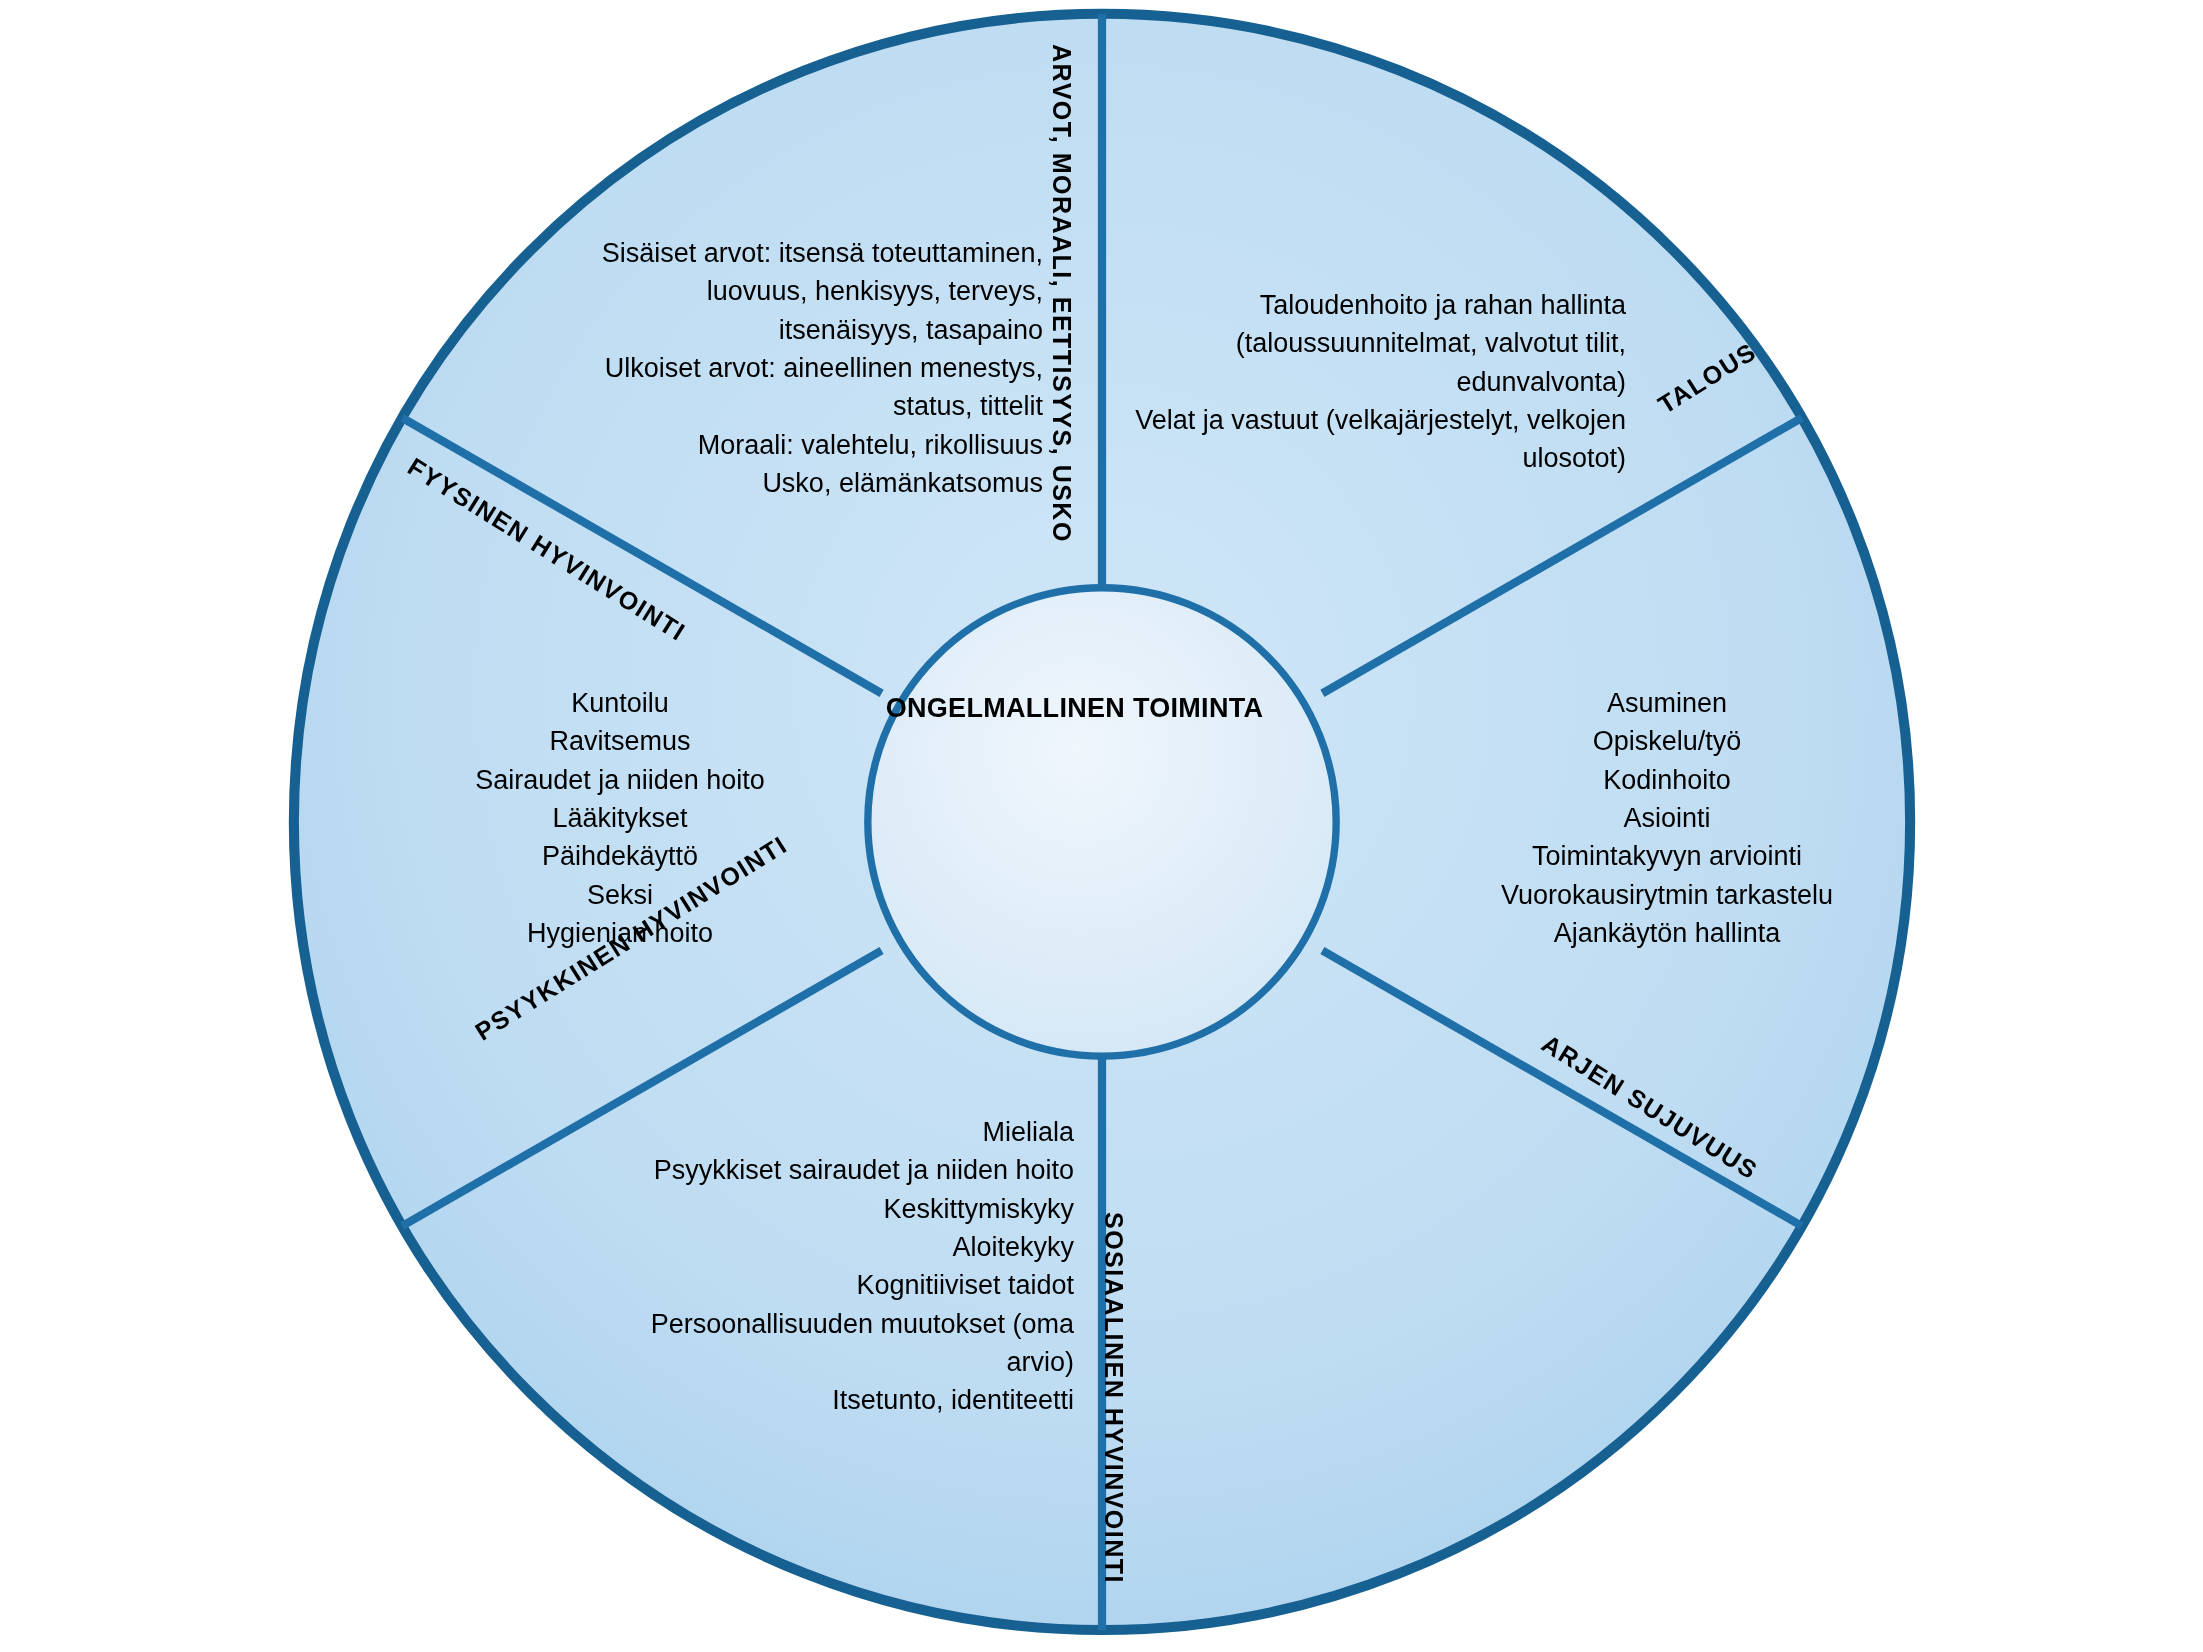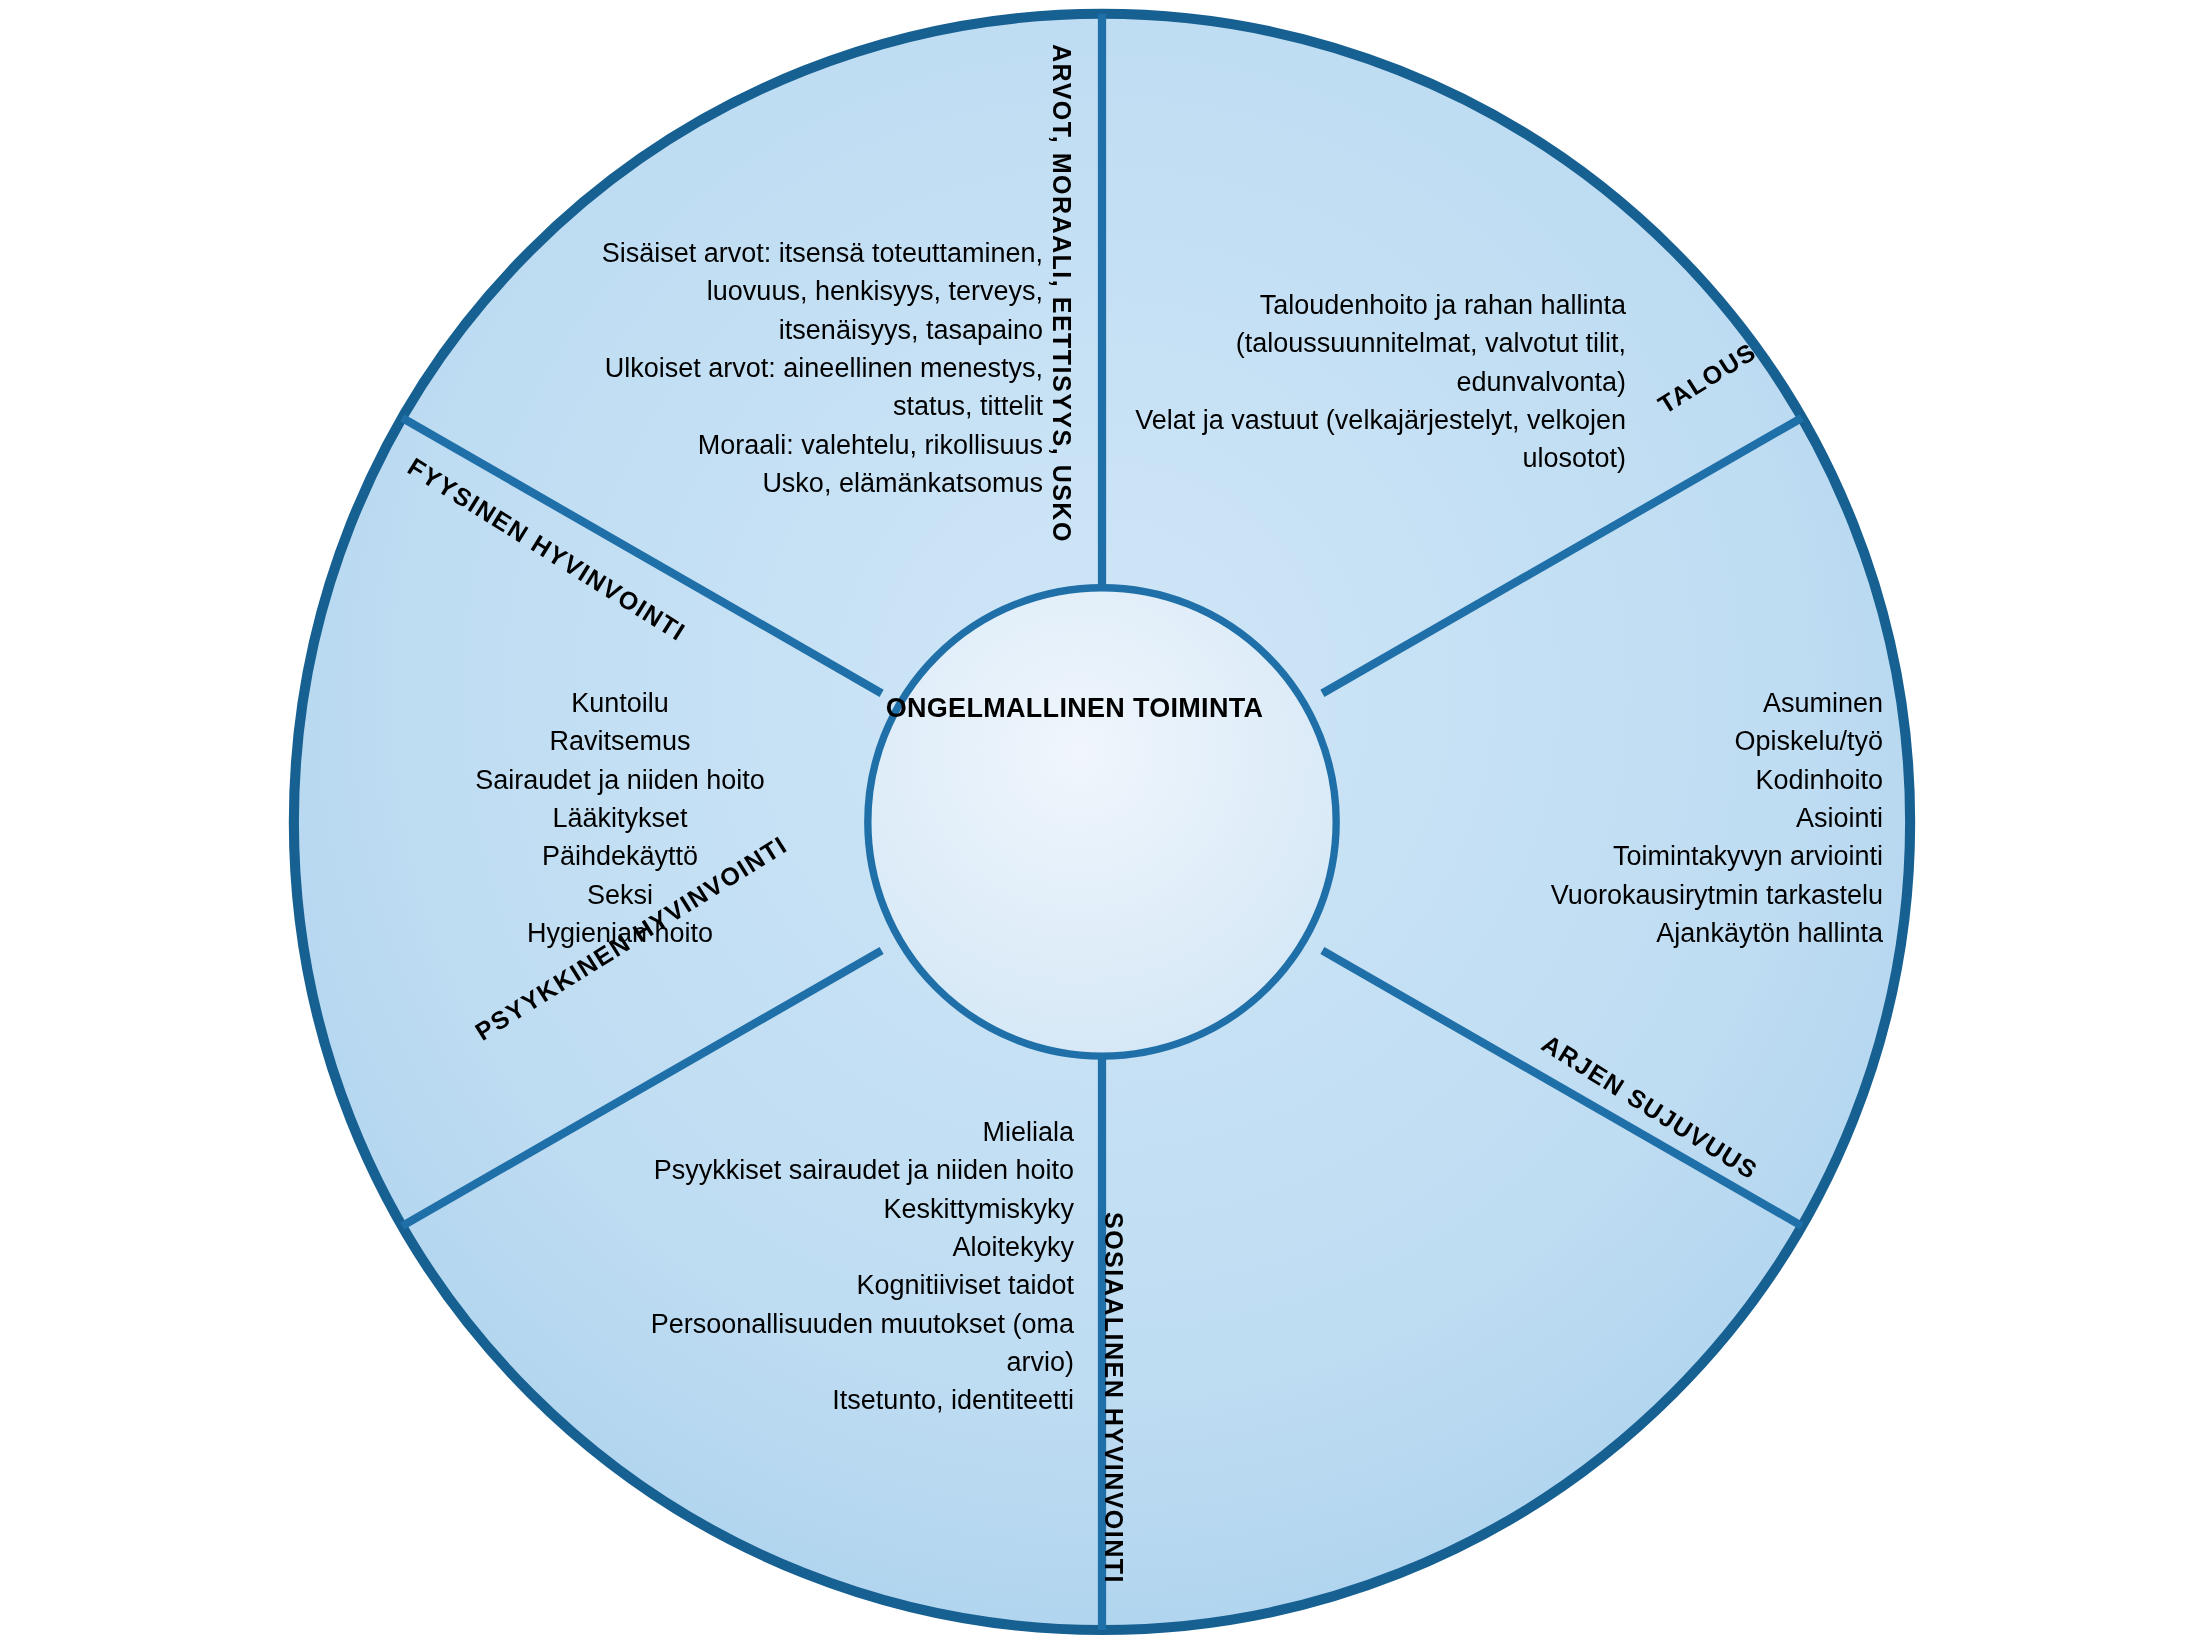--- a/index.html
+++ b/index.html
@@ -52,21 +52,21 @@
     top: 241px;
     width: 496px;
     text-align: right;
     margin-top: 45px;
   }
 
   .seg-daily {
     left: 1451px;
     top: 684px;
     width: 432px;
-    text-align: right;
+    text-align: center;
   }
 
   .seg-social {
     left: 1208px;
     top: 1116px;
     width: 496px;
     text-align: left;
   }
 
   .seg-psych {

